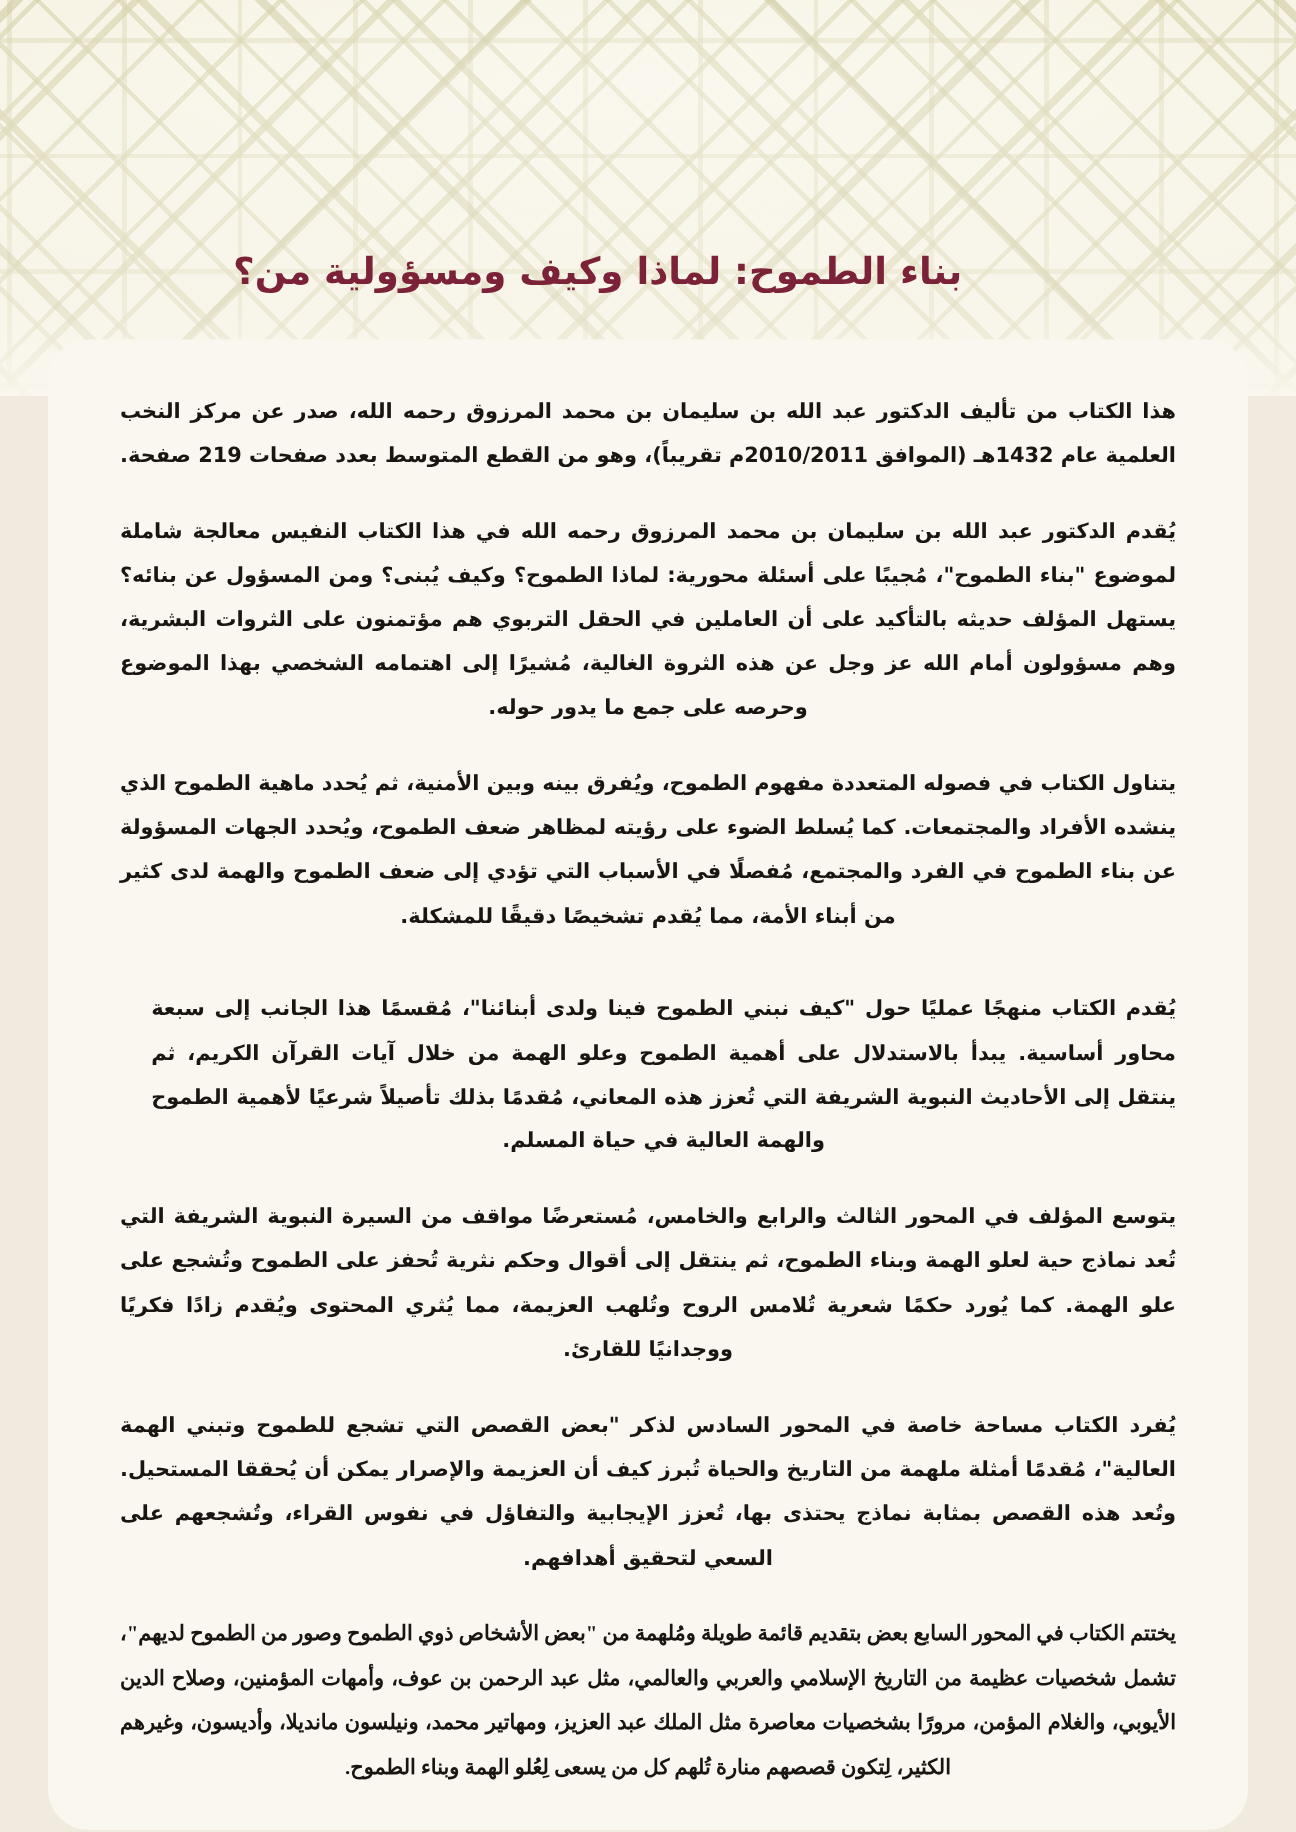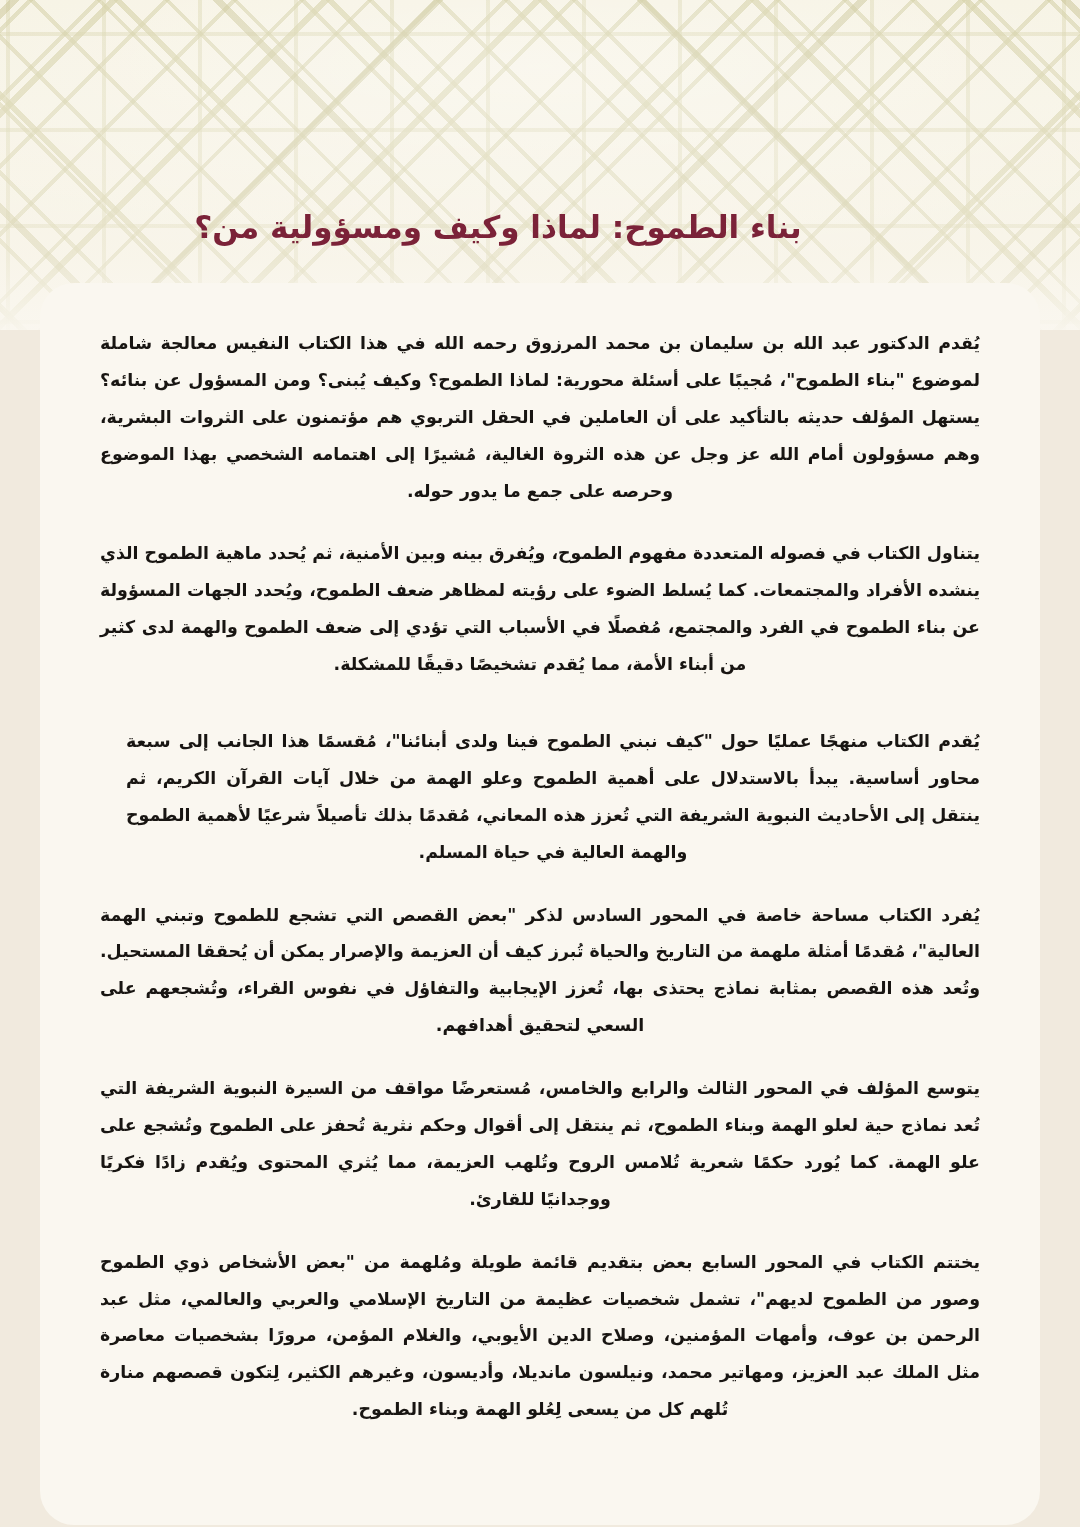--- a/index.html
+++ b/index.html
@@ -168,43 +168,44 @@
     font-size: 17.4px;
     line-height: 2.12;
   }
 
   #body-text p {
     margin: 0 0 26px 0;
     text-align: justify;
     text-align-last: center;
     font-weight: 600;
   }
-  #body-text p:last-child { margin-bottom: 0; }
+  #body-text p:last-child { margin-bottom: 0; font-family: Liberation Serif, serif; }
   
   #body-text p.gap-before { margin-top: 40px; margin-left: 26px; }
 </style>
 </head>
 <body>
 
 <div id="page">
 
   <div id="pattern-band">
     <div class="layer lat-a"></div>
     <div class="layer lat-c"></div>
     <div class="layer lat-b"></div>
     <div class="layer lat-d"></div>
     <div class="sheen"></div>
   </div>
 
   <h1 id="doc-title">بناء الطموح: لماذا وكيف ومسؤولية من؟</h1>
 
   <div id="content-card">
     <div id="body-text">
+      <p>هذا الكتاب من تأليف الدكتور عبد الله بن سليمان بن محمد المرزوق رحمه الله، صدر عن مركز النخب العلمية عام 1432هـ (الموافق 2010/2011م تقريباً)، وهو من القطع المتوسط بعدد صفحات 219 صفحة.</p>
       <p>يُقدم الدكتور عبد الله بن سليمان بن محمد المرزوق رحمه الله في هذا الكتاب النفيس معالجة شاملة لموضوع "بناء الطموح"، مُجيبًا على أسئلة محورية: لماذا الطموح؟ وكيف يُبنى؟ ومن المسؤول عن بنائه؟ يستهل المؤلف حديثه بالتأكيد على أن العاملين في الحقل التربوي هم مؤتمنون على الثروات البشرية، وهم مسؤولون أمام الله عز وجل عن هذه الثروة الغالية، مُشيرًا إلى اهتمامه الشخصي بهذا الموضوع وحرصه على جمع ما يدور حوله.</p>
       <p>يتناول الكتاب في فصوله المتعددة مفهوم الطموح، ويُفرق بينه وبين الأمنية، ثم يُحدد ماهية الطموح الذي ينشده الأفراد والمجتمعات. كما يُسلط الضوء على رؤيته لمظاهر ضعف الطموح، ويُحدد الجهات المسؤولة عن بناء الطموح في الفرد والمجتمع، مُفصلًا في الأسباب التي تؤدي إلى ضعف الطموح والهمة لدى كثير من أبناء الأمة، مما يُقدم تشخيصًا دقيقًا للمشكلة.</p>
       <p class="gap-before">يُقدم الكتاب منهجًا عمليًا حول "كيف نبني الطموح فينا ولدى أبنائنا"، مُقسمًا هذا الجانب إلى سبعة محاور أساسية. يبدأ بالاستدلال على أهمية الطموح وعلو الهمة من خلال آيات القرآن الكريم، ثم ينتقل إلى الأحاديث النبوية الشريفة التي تُعزز هذه المعاني، مُقدمًا بذلك تأصيلاً شرعيًا لأهمية الطموح والهمة العالية في حياة المسلم.</p>
+      <p>يتوسع المؤلف في المحور الثالث والرابع والخامس، مُستعرضًا مواقف من السيرة النبوية الشريفة التي تُعد نماذج حية لعلو الهمة وبناء الطموح، ثم ينتقل إلى أقوال وحكم نثرية تُحفز على الطموح وتُشجع على علو الهمة. كما يُورد حكمًا شعرية تُلامس الروح وتُلهب العزيمة، مما يُثري المحتوى ويُقدم زادًا فكريًا ووجدانيًا للقارئ.</p>
       <p>يُفرد الكتاب مساحة خاصة في المحور السادس لذكر "بعض القصص التي تشجع للطموح وتبني الهمة العالية"، مُقدمًا أمثلة ملهمة من التاريخ والحياة تُبرز كيف أن العزيمة والإصرار يمكن أن يُحققا المستحيل. وتُعد هذه القصص بمثابة نماذج يحتذى بها، تُعزز الإيجابية والتفاؤل في نفوس القراء، وتُشجعهم على السعي لتحقيق أهدافهم.</p>
-      <p>يتوسع المؤلف في المحور الثالث والرابع والخامس، مُستعرضًا مواقف من السيرة النبوية الشريفة التي تُعد نماذج حية لعلو الهمة وبناء الطموح، ثم ينتقل إلى أقوال وحكم نثرية تُحفز على الطموح وتُشجع على علو الهمة. كما يُورد حكمًا شعرية تُلامس الروح وتُلهب العزيمة، مما يُثري المحتوى ويُقدم زادًا فكريًا ووجدانيًا للقارئ.</p>
       <p>يختتم الكتاب في المحور السابع بعض بتقديم قائمة طويلة ومُلهمة من "بعض الأشخاص ذوي الطموح وصور من الطموح لديهم"، تشمل شخصيات عظيمة من التاريخ الإسلامي والعربي والعالمي، مثل عبد الرحمن بن عوف، وأمهات المؤمنين، وصلاح الدين الأيوبي، والغلام المؤمن، مرورًا بشخصيات معاصرة مثل الملك عبد العزيز، ومهاتير محمد، ونيلسون مانديلا، وأديسون، وغيرهم الكثير، لِتكون قصصهم منارة تُلهم كل من يسعى لِعُلو الهمة وبناء الطموح.</p>
     </div>
   </div>
 
 </div>
 
 </body></html>

